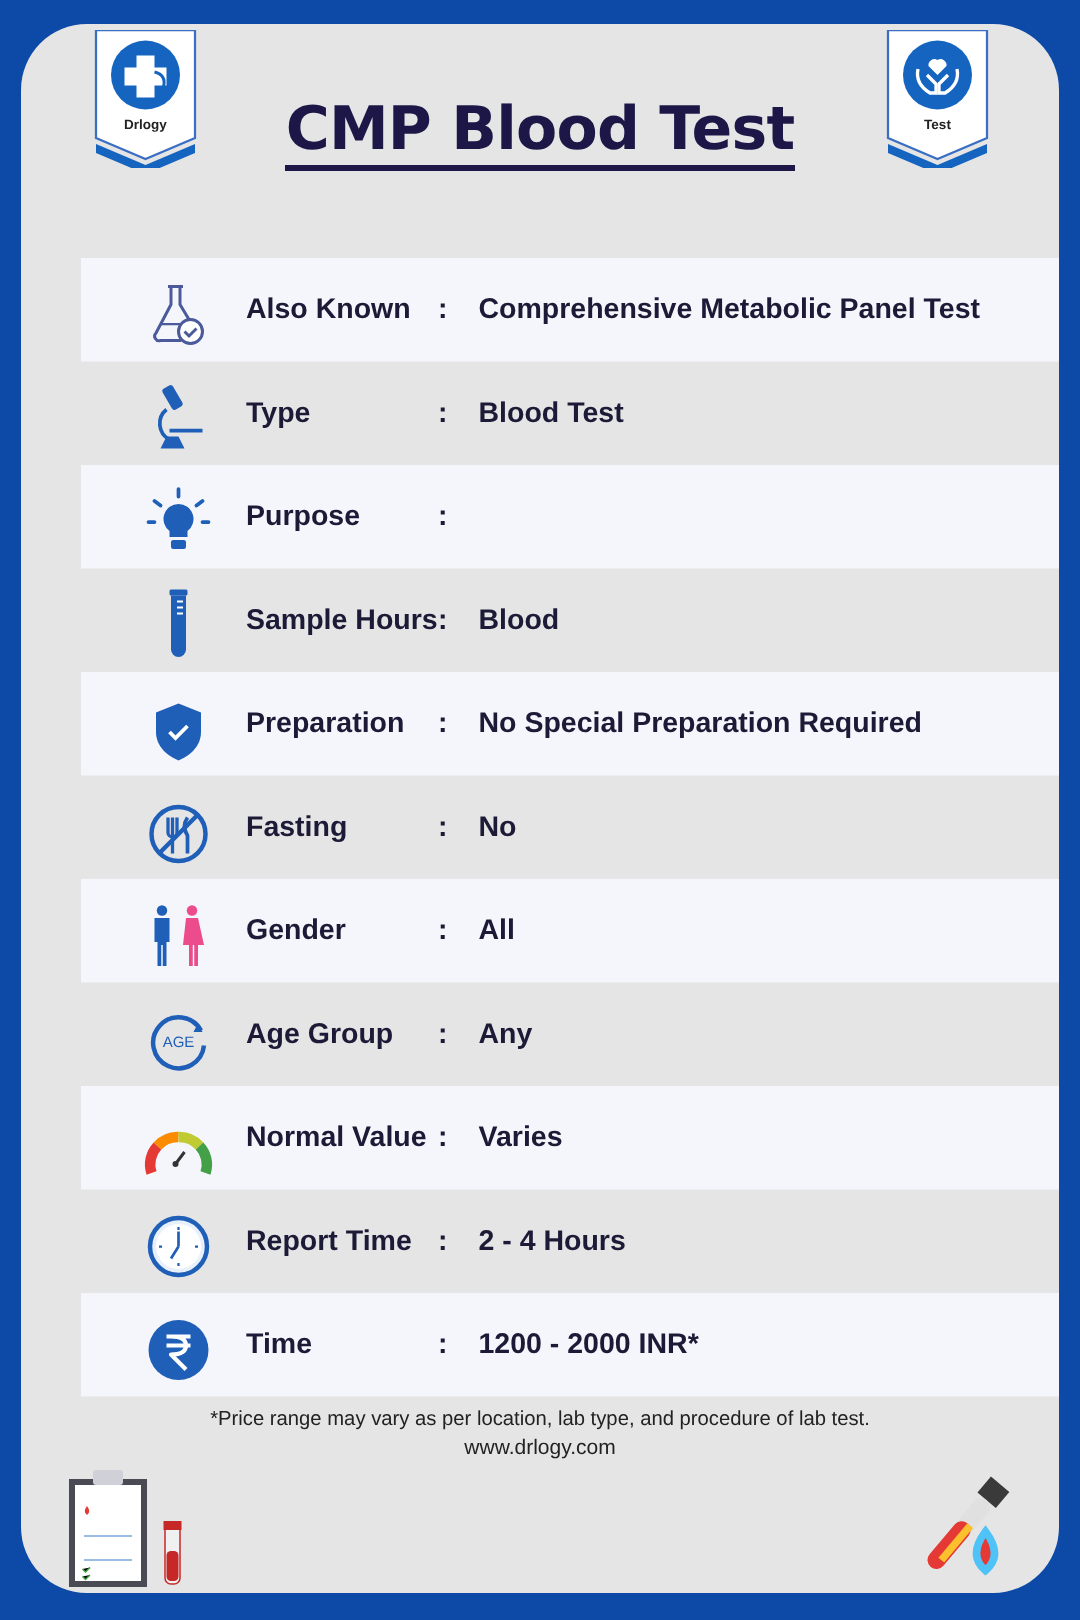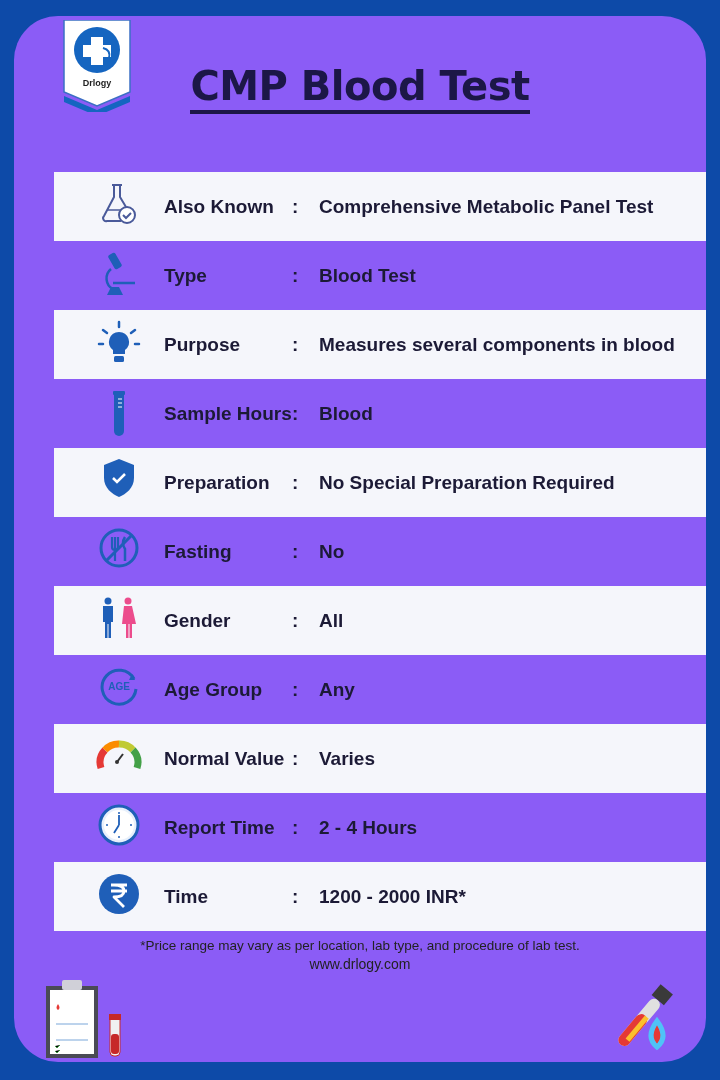--- a/index.html
+++ b/index.html
@@ -6,21 +6,21 @@
   html, body { width: 720px; height: 1080px; overflow: hidden; }
   body {
     background: #0d4aa8;
     font-family: "Liberation Sans", "DejaVu Sans", sans-serif;
     position: relative;
   }
   .card {
     position: absolute;
     left: 14px; top: 16px;
     width: 692px; height: 1046px;
-    background: #8b5cf6;
+    background: #e5e5e5;
     border-radius: 44px;
     overflow: hidden;
   }
   .badge {
     position: absolute;
     top: 4px;
     width: 70px;
     height: 92px;
   }
   .badge svg { display: block; }
@@ -58,21 +58,21 @@
     display: flex;
     align-items: center;
     position: relative;
     margin-left: 40px;
   }
   .row.alt { background: #f5f6fb; }
   .row .icon {
     position: absolute;
     left: 40px;
     width: 50px; height: 50px;
-    display: flex; align-items: flex-start; justify-content: center; font-weight: bold;
+    display: flex; align-items: flex-end; justify-content: center;
   }
   .row .label {
     position: absolute;
     left: 110px;
     font-size: 19px;
     font-weight: bold;
     color: #1c1a36;
   }
   .row .colon {
     position: absolute;
@@ -114,20 +114,33 @@
     <svg width="70" height="92" viewBox="0 0 70 92">
       <path d="M2 0 H68 V72 L35 86 L2 72 Z" fill="#fff" stroke="#3b6fc4" stroke-width="1.5"></path>
       <path d="M2 76 L35 90 L68 76 L68 82 L35 96 L2 82 Z" fill="#1565c0"></path>
       <circle cx="35" cy="30" r="23" fill="#1565c0"></circle>
       <path d="M29 17 h12 v8 h8 v12 h-8 v8 h-12 v-8 h-8 v-12 h8 z" fill="#fff"></path>
       <path d="M41 28 q8 2 6 10" stroke="#1565c0" stroke-width="2" fill="none"></path>
     </svg>
     <div class="badge-label">Drlogy</div>
   </div>
 
+  <div class="badge" style="left:576px;">
+    <svg width="70" height="92" viewBox="0 0 70 92">
+      <path d="M2 0 H68 V72 L35 86 L2 72 Z" fill="#fff" stroke="#3b6fc4" stroke-width="1.5"></path>
+      <path d="M2 76 L35 90 L68 76 L68 82 L35 96 L2 82 Z" fill="#1565c0"></path>
+      <circle cx="35" cy="30" r="23" fill="#1565c0"></circle>
+      <g>
+        <path d="M35 30 l-6 -6 a4 4 0 0 1 6 -4 a4 4 0 0 1 6 4 z" fill="#fff"></path>
+        <path d="M22 26 q-2 10 8 16 h4 v-6 l-6 -6" stroke="#fff" stroke-width="2.2" fill="none"></path>
+        <path d="M48 26 q2 10 -8 16 h-4 v-6 l6 -6" stroke="#fff" stroke-width="2.2" fill="none"></path>
+      </g>
+    </svg>
+    <div class="badge-label">Test</div>
+  </div>
 
   <div class="title">
     <span>CMP Blood Test</span>
   </div>
 
   <div class="rows">
 
     <div class="row alt">
       <div class="icon">
         <svg width="40" height="44" viewBox="0 0 40 44">
@@ -159,21 +172,20 @@
     <div class="row alt">
       <div class="icon">
         <svg width="44" height="46" viewBox="0 0 44 46">
           <path d="M22 2 v5 M6 10 l4 3 M38 10 l-4 3 M2 24 h4 M38 24 h4" stroke="#1f5fb8" stroke-width="2.5" stroke-linecap="round"></path>
           <path d="M22 12 a10 10 0 0 1 6 18 v4 h-12 v-4 a10 10 0 0 1 6 -18 z" fill="#1f5fb8"></path>
           <rect x="17" y="36" width="10" height="6" rx="1.5" fill="#1f5fb8"></rect>
         </svg>
       </div>
       <span class="label">Purpose</span>
       <span class="colon">:</span>
-      <span class="value">Measures several components in blood</span>
     </div>
 
     <div class="row">
       <div class="icon">
         <svg width="20" height="48" viewBox="0 0 20 48">
           <rect x="4" y="2" width="12" height="4" rx="1" fill="#1f5fb8"></rect>
           <path d="M5 6 h10 v36 a5 5 0 0 1 -10 0 z" fill="#1f5fb8"></path>
           <path d="M9 10 h4 M9 14 h4 M9 18 h4" stroke="#fff" stroke-width="1.2"></path>
         </svg>
       </div>

